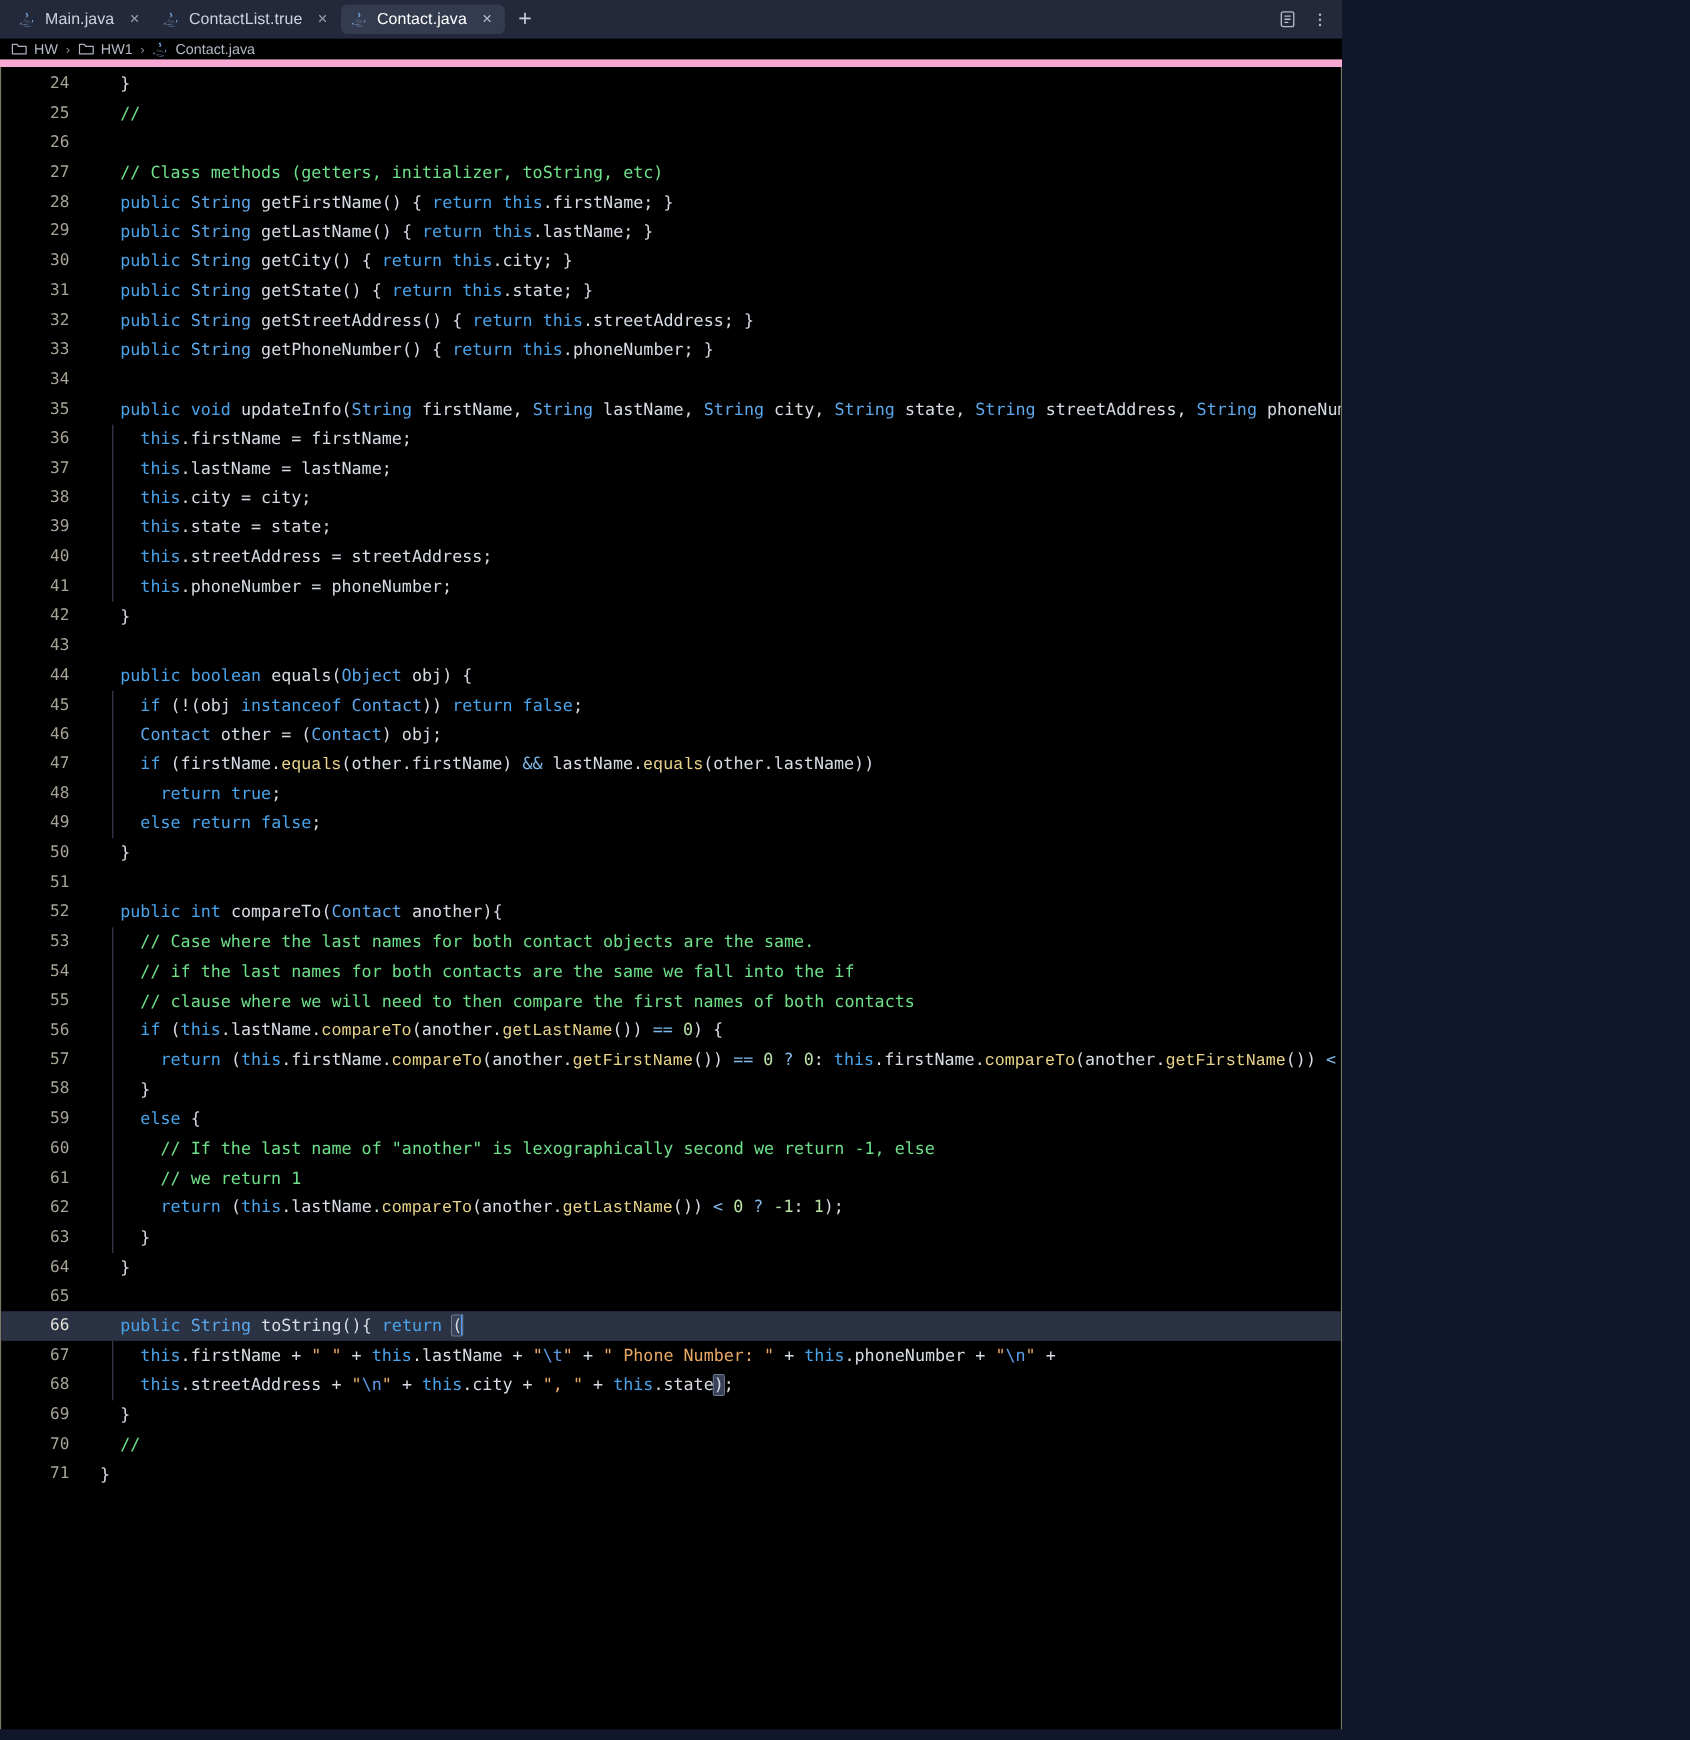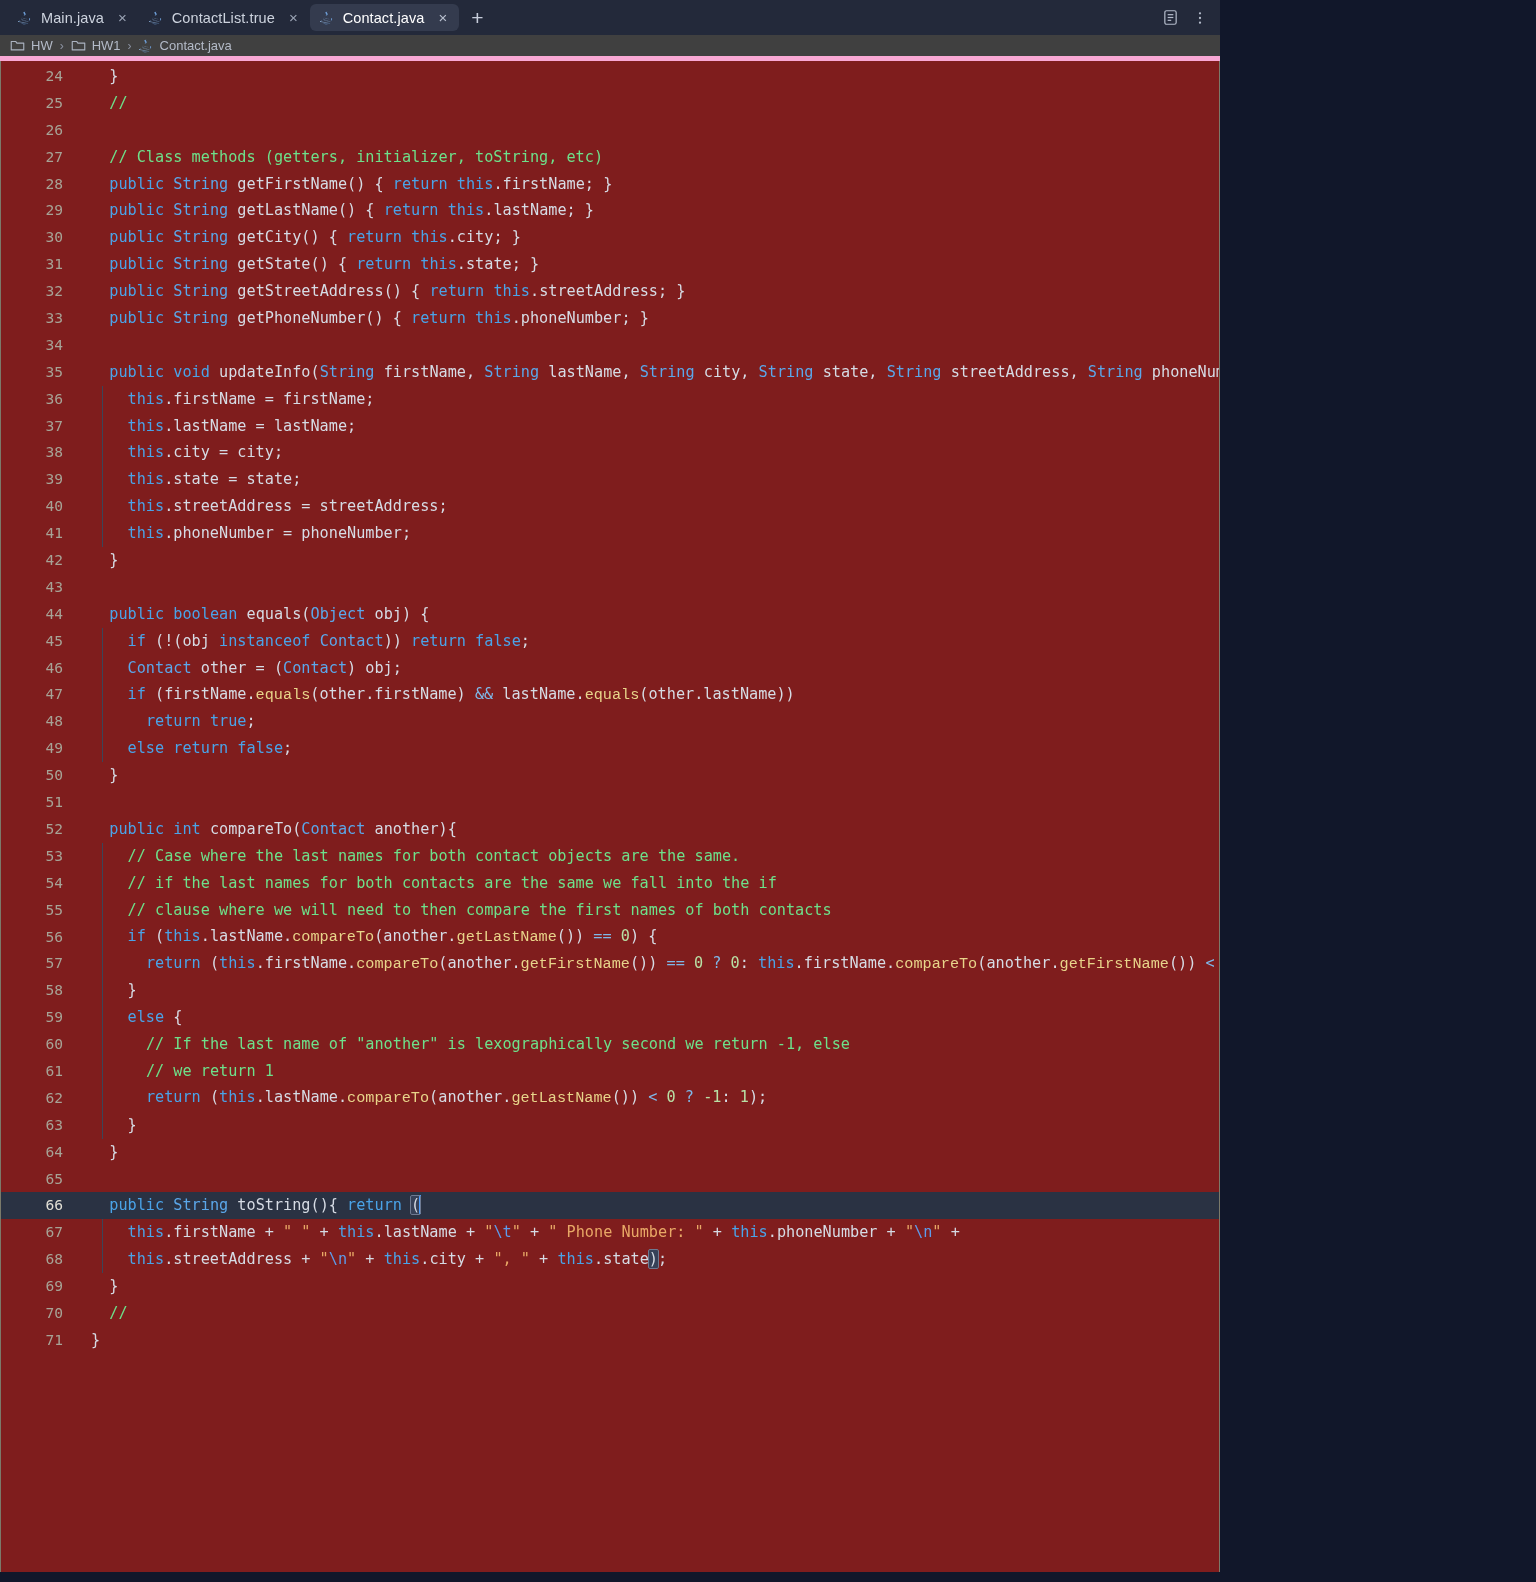--- a/index.html
+++ b/index.html
@@ -60,35 +60,35 @@
     cursor: pointer;
   }
 
   
   .javaicon { width: 15px; height: 15px; flex: 0 0 15px; }
   .foldericon { width: 15px; height: 13px; flex: 0 0 15px; }
 
   
   .breadcrumb {
     height: 26px; flex: 0 0 26px;
-    background: #404040;
+    background: #000000;
     display: flex; align-items: center;
     padding-left: 10px; gap: 7px;
     font-family: "Liberation Sans", sans-serif;
     font-size: 13px;
     color: #b3bac7;
-    border-bottom: 5px solid #f9a8d4;
+    border-bottom: 7px solid #f9a8d4;
   }
   .crumb { display: flex; align-items: center; gap: 6px; cursor: pointer; }
   .crumbsep { color: #8a91a0; font-size: 12px; }
 
   
   .editor-wrap {
     flex: 1 1 auto;
-    background: #7f1d1d;
+    background: #000000;
     border-left: 1px solid #7b7a6a;
     border-right: 1px solid #7b7a6a;
     position: relative;
     overflow: hidden;
   }
   .code {
     position: absolute; inset: 0;
     font-family: "DejaVu Sans Mono", monospace;
     font-size: 15.2px;
     line-height: 26.9px;

